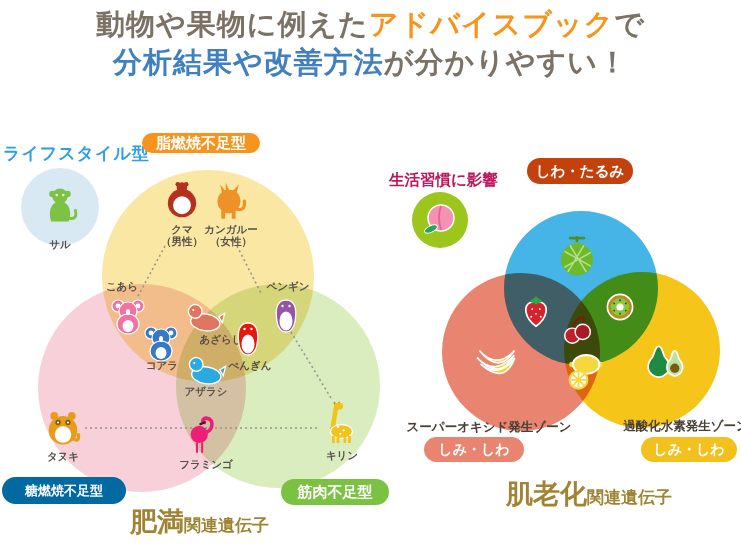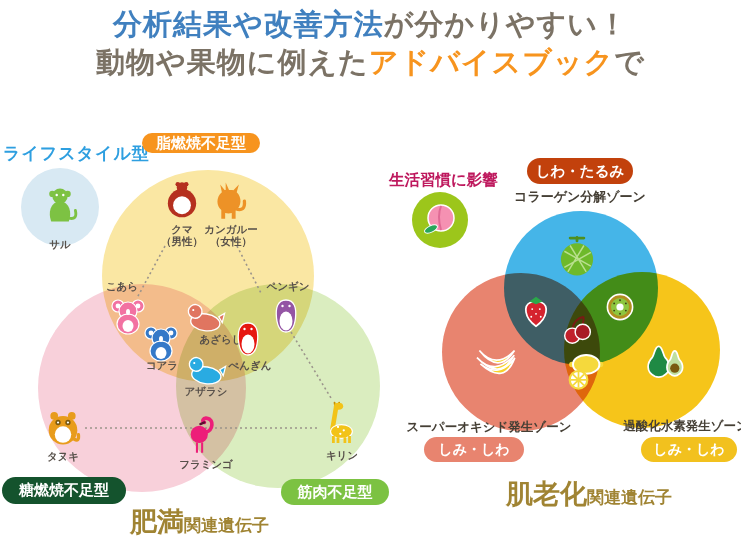--- a/index.html
+++ b/index.html
@@ -24,24 +24,24 @@
   .caption .small{font-size:17px;}
   svg{display:block;}
 </style>
 </head>
 <body>
 
 <div id="stage">
 
   <div class="title">
     <div class="ln">
-      <span style="color:#4080BF">分析結果や改善方法</span><span style="color:#7B7265">が分かりやすい！</span>
+      <span style="color:#7B7265">動物や果物に例えた</span><span style="color:#F7941E">アドバイスブック</span><span style="color:#7B7265">で</span>
     </div>
     <div class="ln">
-      <span style="color:#7B7265">動物や果物に例えた</span><span style="color:#F7941E">アドバイスブック</span><span style="color:#7B7265">で</span>
+      <span style="color:#4080BF">分析結果や改善方法</span><span style="color:#7B7265">が分かりやすい！</span>
     </div>
   </div>
 
   <div class="circle" style="left:102px;top:170px;width:212px;height:212px;background:#FAE7A3;"></div>
   <div class="circle" style="left:38px;top:284px;width:208px;height:208px;background:#F8D0DA;"></div>
   <div class="circle" style="left:176px;top:284px;width:204px;height:204px;background:#DAEDBF;"></div>
 
   <svg class="abs" style="left:0;top:0;z-index:2;" width="741" height="547">
     <g stroke="#9B948B" stroke-width="1.6" stroke-dasharray="2 3" fill="none">
       <line x1="165" y1="246" x2="137" y2="298"></line>
@@ -196,42 +196,41 @@
       <ellipse cx="20.5" cy="8" rx="4" ry="3" fill="#F2C318"></ellipse>
       <ellipse cx="23" cy="30" rx="9.5" ry="6" fill="#F2C318" stroke="#fff" stroke-width="1"></ellipse>
       <path d="M16 34 V40 M20 35 V40 M26 35 V40 M30 34 V40" stroke="#F2C318" stroke-width="2.4"></path>
       <circle cx="20" cy="26" r="1" fill="#fff"></circle>
         <circle cx="25" cy="29" r="1" fill="#fff"></circle>
         <circle cx="22" cy="32" r="1" fill="#fff"></circle>
     </svg>
   </div>
   <div class="lbl" style="left:342px;top:450px;">キリン</div>
 
-  <div class="pill" style="left:2px;top:477px;width:124px;height:27px;background:#14532d;font-size:15px;">糖燃焼不足型</div>
+  <div class="pill" style="left:2px;top:477px;width:124px;height:27px;background:#0369a1;font-size:13px;">糖燃焼不足型</div>
   <div class="pill" style="left:281px;top:479px;width:108px;height:26px;background:#7CC242;font-size:15px;">筋肉不足型</div>
   <div class="caption" style="left:130px;top:504px;">
     <span class="big">肥満</span><span class="small">関連遺伝子</span>
   </div>
 
   <div class="circle" style="left:504px;top:211px;width:154px;height:154px;background:#45B5E8;"></div>
   <div class="circle" style="left:442px;top:273px;width:158px;height:158px;background:#E8846F;"></div>
   <div class="circle" style="left:564px;top:272px;width:156px;height:156px;background:#F6C51A;"></div>
 
   <div class="abs" style="left:389px;top:170px;z-index:4;font-size:15.5px;font-weight:bold;color:#be185d;">生活習慣に影響</div>
   <div class="abs" style="left:412px;top:192px;width:56px;height:56px;border-radius:50%;background:#9CC61B;z-index:1;"></div>
   <div class="icon" style="left:440px;top:220px;">
     <svg width="40" height="40" viewBox="0 0 40 40">
       <circle cx="21" cy="18" r="13" fill="#F591B2" stroke="#fff" stroke-width="1.5"></circle>
       <path d="M21 6 Q17 16 21 30" stroke="#E06A95" stroke-width="2" fill="none"></path>
       <ellipse cx="11" cy="29" rx="7" ry="3.2" fill="#27A65A" transform="rotate(-25 11 29)" stroke="#fff" stroke-width="1"></ellipse>
     </svg>
   </div>
 
   <div class="pill" style="left:527px;top:158px;width:106px;height:26px;background:#c2410c;font-size:14.5px;border-radius:14px;">しわ・たるみ</div>
-  <div class="zone" style="left:580px;top:188px;font-size:13px;">コラーゲン分解ゾーン</div>
 
   <div class="icon" style="left:577px;top:257px;">
     <svg width="46" height="46" viewBox="0 0 40 40">
       <path d="M20 6 V3 M14 3.5 H26" stroke="#4E8F1E" stroke-width="2.4" stroke-linecap="round"></path>
       <circle cx="20" cy="22" r="14" fill="#6EB92B"></circle>
       <g stroke="#B9DF8E" stroke-width="1.3">
         <path d="M9 15 L32 28 M9 29 L32 16 M14 10 L28 33 M26 10 L12 33"></path>
       </g>
     </svg>
   </div>

